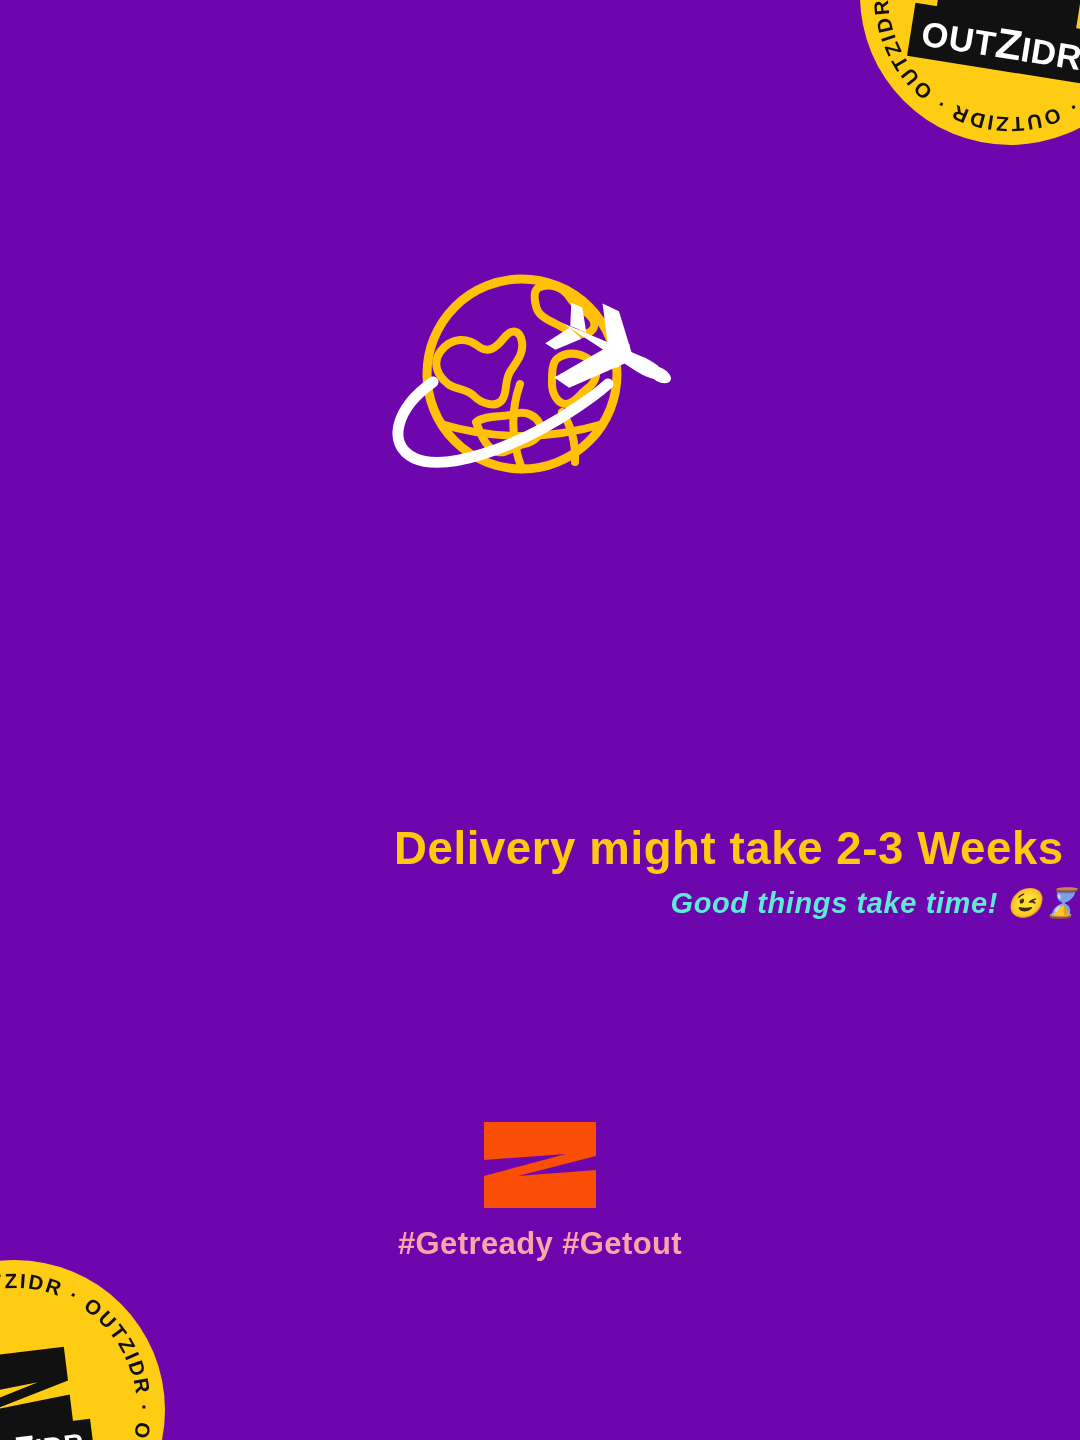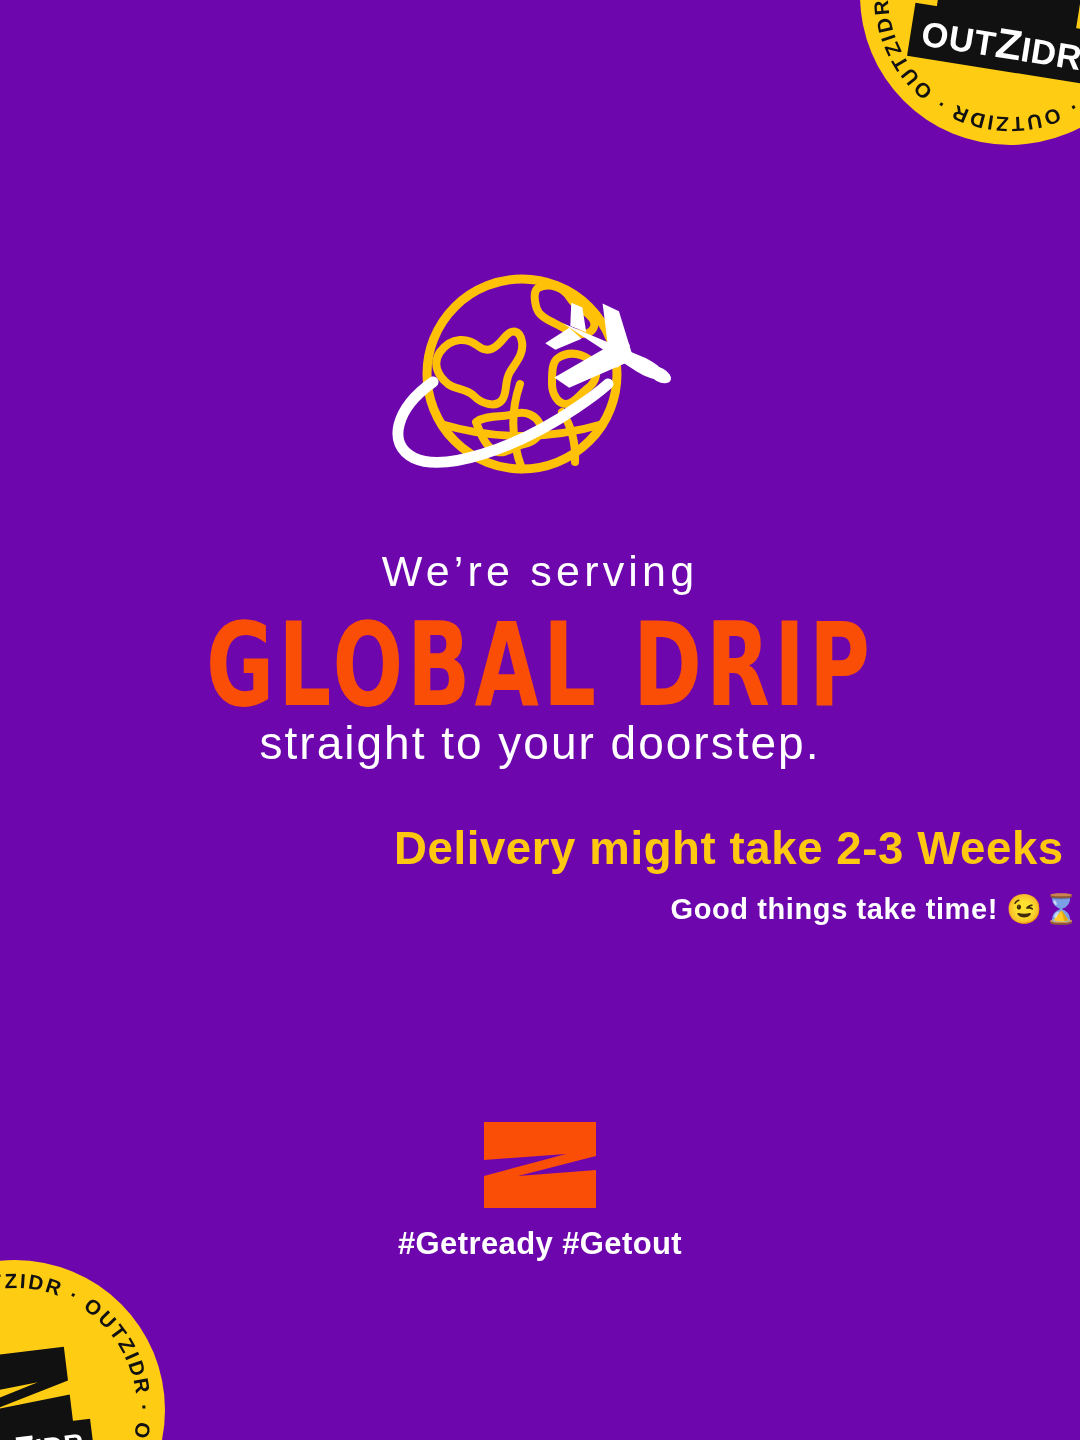--- a/index.html
+++ b/index.html
@@ -155,41 +155,42 @@
     font-size: 47px;
     font-weight: bold;
     color: #FFC810;
     letter-spacing: 0.6px;
     line-height: 1.1;
     transform: scaleX(0.97);
   }
   #reassurance-line {
     font-size: 29px;
     font-weight: bold;
-    color: #ffffff;
+    font-style: italic;
+    color: #5eead4;
     letter-spacing: 0.6px;
     line-height: 1.1;
-    margin-top: 20px;
+    margin-top: 14px;
   }
 
   
   #footer {
     position: absolute;
     left: 0;
     right: 0;
     top: 1120px;
     display: flex;
     flex-direction: column;
     align-items: center;
   }
   #footer-zmark { display: block; }
   #hashtags {
     font-size: 31px;
     font-weight: bold;
-    color: #ffffff;
+    color: #fca5a5;
     letter-spacing: 0.4px;
     margin-top: 16px;
   }
 </style>
 </head>
 <body>
 
 <div id="poster">
 
   <div id="hero-icon">
@@ -237,25 +238,20 @@
         <path d="M 16 21 L 6 0 L 18 -1 L 33 19 Z"></path>
 
         <rect x="62" y="30" width="16" height="6" rx="3"></rect>
         <rect x="62" y="9" width="16" height="6" rx="3"></rect>
 
         <rect x="96" y="14" width="4" height="3" rx="1.4" fill="#FFFFFF"></rect>
       </g>
     </svg>
   </div>
 
-  <div id="copy">
-    <div id="eyebrow">We’re serving</div>
-    <div id="headline">GLOBAL DRIP</div>
-    <div id="subline">straight to your doorstep.</div>
-  </div>
 
   <div id="notice">
     <div id="delivery-line">Delivery might take 2-3 Weeks</div>
     <div id="reassurance-line">Good things take time! 😉⌛</div>
   </div>
 
   <div id="footer">
     <svg id="footer-zmark" width="124" height="90" viewBox="0 0 124 90">
       <path d="M 6 2 L 118 2 L 118 36 L 40 56 L 118 50 L 118 88 L 6 88 L 6 56 L 88 34 L 6 40 Z" fill="#FA4D05"></path>
     </svg>

